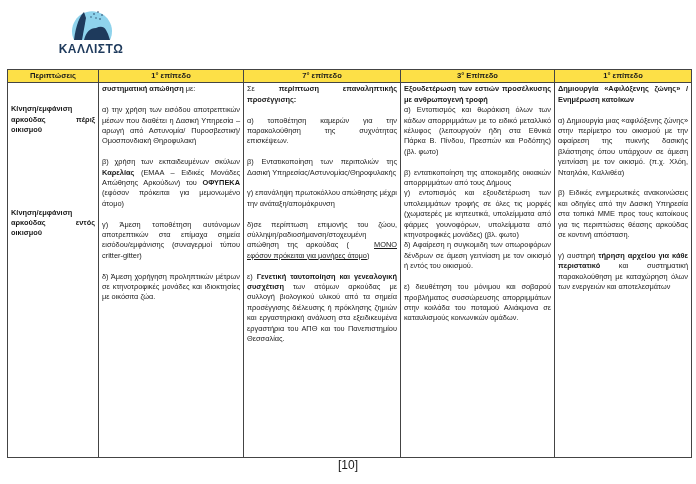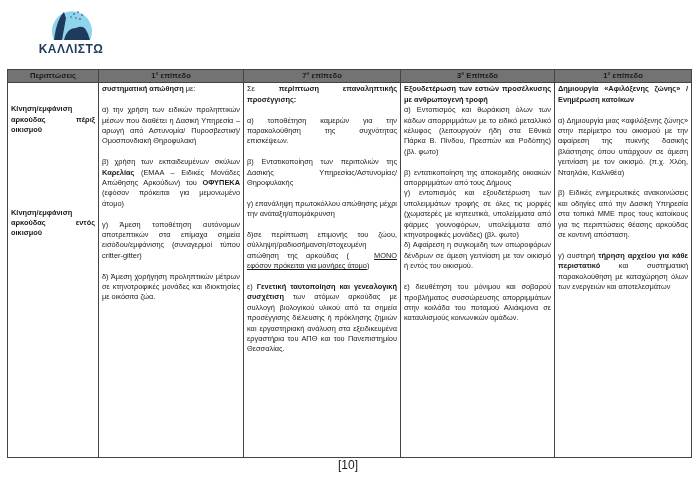--- a/index.html
+++ b/index.html
@@ -1,25 +1,25 @@
 <!DOCTYPE html>
 <html><head>
   <meta charset="utf-8">
   <style>
     html, body { margin: 0; padding: 0; background: #ffffff; }
     body { width: 696px; height: 484px; position: relative; overflow: hidden;
            font-family: "Liberation Sans", "DejaVu Sans", sans-serif; color: #1a1a1a; }
-    .logo { position: absolute; left: 36px; top: 4px; width: 70px; height: 60px; }
+    .logo { position: absolute; left: 56px; top: 4px; width: 70px; height: 60px; }
     .logo svg { position: absolute; left: 14px; top: 0; }
     .logo-text { position: absolute; left: 0; top: 38px; width: 70px; text-align: center;
                  font-weight: bold; font-size: 12px; color: #1e3a5c; letter-spacing: 0.5px; }
     table.doc { position: absolute; left: 7px; top: 69px; width: 684px; border-collapse: collapse;
                 table-layout: fixed; font-size: 7.4px; line-height: 10.4px; }
     table.doc th, table.doc td { border: 1px solid #444; vertical-align: top; padding: 1px 3px; }
-    table.doc th { background: #737373; font-weight: bold; text-align: center; height: 10px; font-size: 7.6px; }
+    table.doc th { background: #fde047; font-weight: bold; text-align: center; height: 10px; font-size: 7.6px; }
     td.cases { vertical-align: top; font-weight: bold; }
     .case1 { margin-top: 20px; }
     .case2 { margin-top: 72px; }
     .justify { text-align: justify; }
     p { margin: 0 0 10.4px 0; text-align: justify; }
     p.tight { margin-bottom: 0; }
     b { font-weight: bold; }
     u { text-decoration: underline; margin-left: 25px; }
     .page-num { position: absolute; left: 0; width: 696px; top: 458px; text-align: center; font-size: 12px; }
   </style>
@@ -59,29 +59,29 @@
     </tr>
   </thead>
   <tbody>
     <tr style="height:375px">
       <td class="cases">
         <p class="case1 justify">Κίνηση/εμφάνιση αρκούδας πέριξ οικισμού</p>
         <p class="case2 justify">Κίνηση/εμφάνιση αρκούδας εντός οικισμού</p>
       </td>
       <td>
         <p><b>συστηματική απώθηση</b><span> με:</span></p>
-        <p>α) την χρήση των ειδικών προληπτικών μέσων που διαθέτει η Δασική Υπηρεσία – αρωγή από Αστυνομία/ Πυροσβεστική/Ομοσπονδιακή Θηροφυλακή</p>
+        <p>α) την χρήση των εισόδου αποτρεπτικών μέσων που διαθέτει η Δασική Υπηρεσία – αρωγή από Αστυνομία/ Πυροσβεστική/Ομοσπονδιακή Θηροφυλακή</p>
         <p><span>β) χρήση των εκπαιδευμένων σκύλων </span><b>Καρελίας</b><span> (ΕΜΑΑ – Ειδικές Μονάδες Απώθησης Αρκούδων) του </span><b>ΟΦΥΠΕΚΑ</b><span> (εφόσον πρόκειται για μεμονωμένο άτομο)</span></p>
         <p>γ) Άμεση τοποθέτηση αυτόνομων αποτρεπτικών στα επίμαχα σημεία εισόδου/εμφάνισης (συναγερμοί τύπου critter-gitter)</p>
         <p>δ) Άμεση χορήγηση προληπτικών μέτρων σε κτηνοτροφικές μονάδες και ιδιοκτησίες με οικόσιτα ζώα.</p>
       </td>
       <td>
         <p><span>Σε </span><b>περίπτωση επαναληπτικής προσέγγισης:</b></p>
         <p>α) τοποθέτηση καμερών για την παρακολούθηση της συχνότητας επισκέψεων.</p>
-        <p>β) Εντατικοποίηση των περιπολιών της Δασικής Υπηρεσίας/Αστυνομίας/Θηροφυλακής</p>
+        <p>β) Εντατικοποίηση των περιπολιών της Δασική Υπηρεσίας/Αστυνομίας/Θηροφυλακής</p>
         <p>γ) επανάληψη πρωτοκόλλου απώθησης μέχρι την ανάταξη/απομάκρυνση</p>
         <p><span>δ)σε περίπτωση επιμονής του ζώου, σύλληψη/ραδιοσήμανση/στοχευμένη απώθηση της αρκούδας (</span><u>ΜΟΝΟ εφόσον πρόκειται για μονήρες άτομο</u><span>)</span></p>
         <p class="tight"><span>ε) </span><b>Γενετική ταυτοποίηση και γενεαλογική συσχέτιση</b><span> των ατόμων αρκούδας με συλλογή βιολογικού υλικού από τα σημεία προσέγγισης διέλευσης ή πρόκλησης ζημιών και εργαστηριακή ανάλυση στα εξειδικευμένα εργαστήρια του ΑΠΘ και του Πανεπιστημίου Θεσσαλίας.</span></p>
       </td>
       <td>
         <p class="tight"><b>Εξουδετέρωση των εστιών προσέλκυσης με ανθρωπογενή τροφή</b></p>
         <p>α) Εντοπισμός και θωράκιση όλων των κάδων απορριμμάτων με το ειδικό μεταλλικό κέλυφος (λειτουργούν ήδη στα Εθνικά Πάρκα Β. Πίνδου, Πρεσπών και Ροδόπης) (βλ. φωτο)</p>
         <p class="tight">β) εντατικοποίηση της αποκομιδής οικιακών απορριμμάτων από τους Δήμους</p>
         <p class="tight">γ) εντοπισμός και εξουδετέρωση των υπολειμμάτων τροφής σε όλες τις μορφές (χωματερές με κηπευτικά, υπολείμματα από φάρμες γουνοφόρων, υπολείμματα από κτηνοτροφικές μονάδες) (βλ. φωτο)</p>
         <p>δ) Αφαίρεση η συγκομιδη των οπωροφόρων δένδρων σε άμεση γειτνίαση με τον οικισμό ή εντός του οικισμού.</p>

